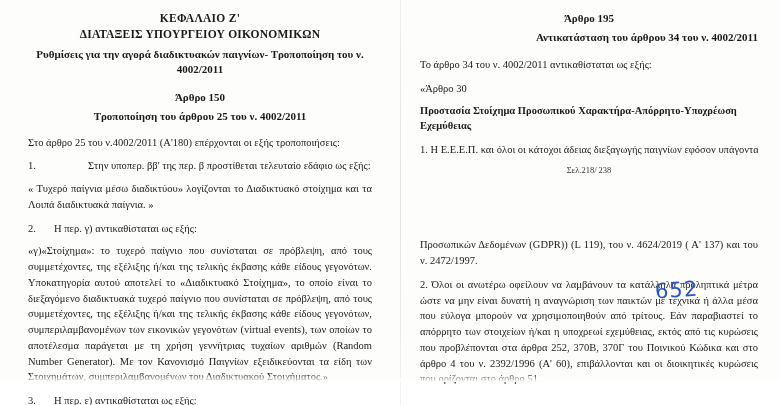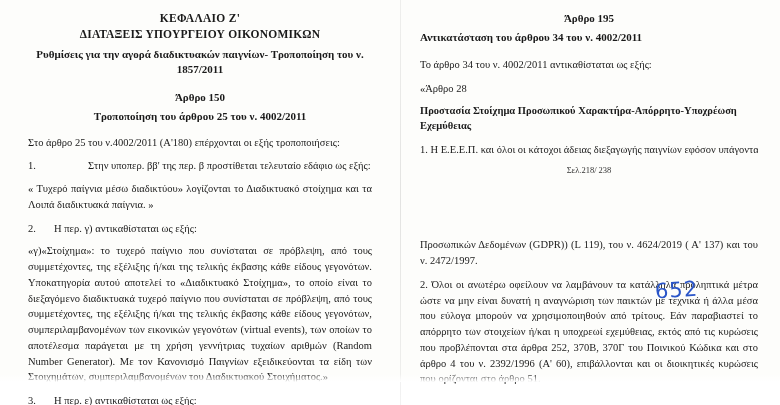--- a/index.html
+++ b/index.html
@@ -106,21 +106,21 @@
   }
   .r-article-num {
     font-weight: bold;
     font-size: 11px;
     text-align: center;
     margin: 2px 0 6px 0;
   }
   .r-article-title {
     font-weight: bold;
     font-size: 11px;
-    text-align: left;
+    text-align: right;
     margin: 0 0 12px 0;
     line-height: 1.35;
   }
   .r-line {
     font-size: 10.5px;
     line-height: 1.5;
     margin: 0 0 8px 0;
     text-align: justify;
   }
   .r-sub-head {
@@ -163,21 +163,21 @@
 <body>
 
 <div class="page">
 
   <div class="gutter"></div>
 
   <div class="col col-left">
 
     <div class="chapter-title ctr">ΚΕΦΑΛΑΙΟ Ζ'</div>
     <div class="chapter-sub ctr">ΔΙΑΤΑΞΕΙΣ ΥΠΟΥΡΓΕΙΟΥ ΟΙΚΟΝΟΜΙΚΩΝ</div>
-    <div class="chapter-desc">Ρυθμίσεις για την αγορά διαδικτυακών παιγνίων- Τροποποίηση του ν. 1857/2011</div>
+    <div class="chapter-desc">Ρυθμίσεις για την αγορά διαδικτυακών παιγνίων- Τροποποίηση του ν. 4002/2011</div>
 
     <div class="article-num ctr">Άρθρο 150</div>
     <div class="article-title ctr">Τροποποίηση του άρθρου 25 του ν. 4002/2011</div>
 
     <p class="body">Στο άρθρο 25 του ν.4002/2011 (Α'180) επέρχονται οι εξής τροποποιήσεις:</p>
 
     <div class="num-item">
       <div class="n">1.</div>
       <div class="t indent">Στην υποπερ. ββ' της περ. β προστίθεται τελευταίο εδάφιο ως εξής:</div>
     </div>
@@ -198,21 +198,21 @@
 
   </div>
 
   <div class="col col-right">
 
     <div class="r-article-num">Άρθρο 195</div>
     <div class="r-article-title">Αντικατάσταση του άρθρου 34 του ν. 4002/2011</div>
 
     <p class="r-line">Το άρθρο 34 του ν. 4002/2011 αντικαθίσταται ως εξής:</p>
 
-    <p class="r-line">«Άρθρο 28</p>
+    <p class="r-line">«Άρθρο 30</p>
 
     <p class="r-sub-head">Προστασία Στοίχημα Προσωπικού Χαρακτήρα-Απόρρητο-Υποχρέωση Εχεμύθειας</p>
 
     <p class="r-line clip-right">1. Η Ε.Ε.Ε.Π. και όλοι οι κάτοχοι άδειας διεξαγωγής παιγνίων εφόσον υπάγονται στις διατάξεις του Κανονισμού (ΕΕ) 2016/679 του Ευρωπαϊκού Κοινοβουλίου και του Συμβουλίου της 27ης Απριλίου 2016 (Γενικός Κανονισμός για την Προστασία των</p>
 
     <div class="page-ref">Σελ.218/ 238</div>
 
     <div style="height:62px"></div>
 
     <p class="r-line">Προσωπικών Δεδομένων (GDPR)) (L 119), του ν. 4624/2019 ( Α' 137) και του ν. 2472/1997.</p>

